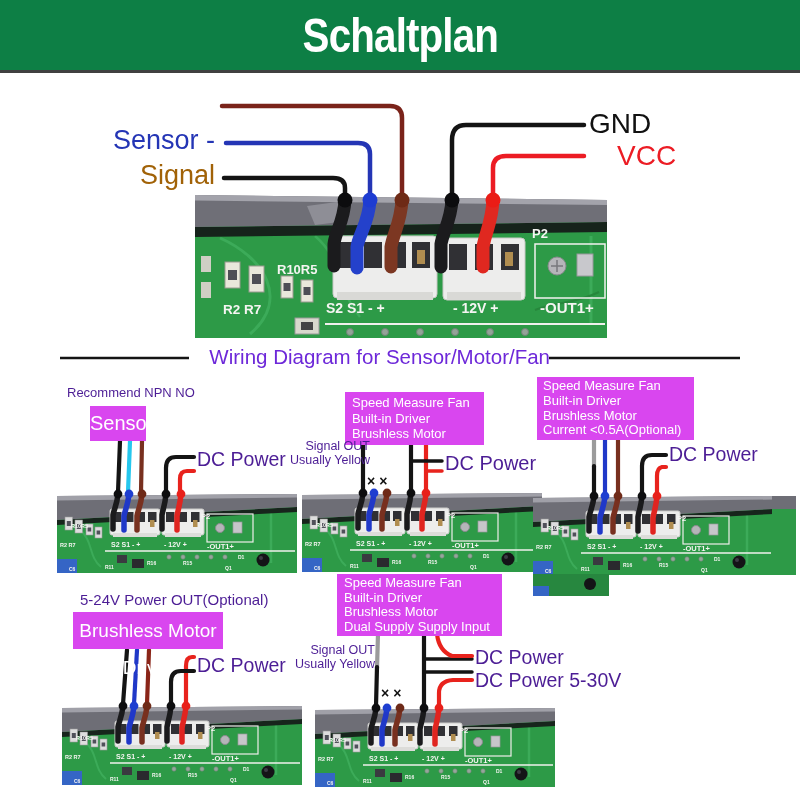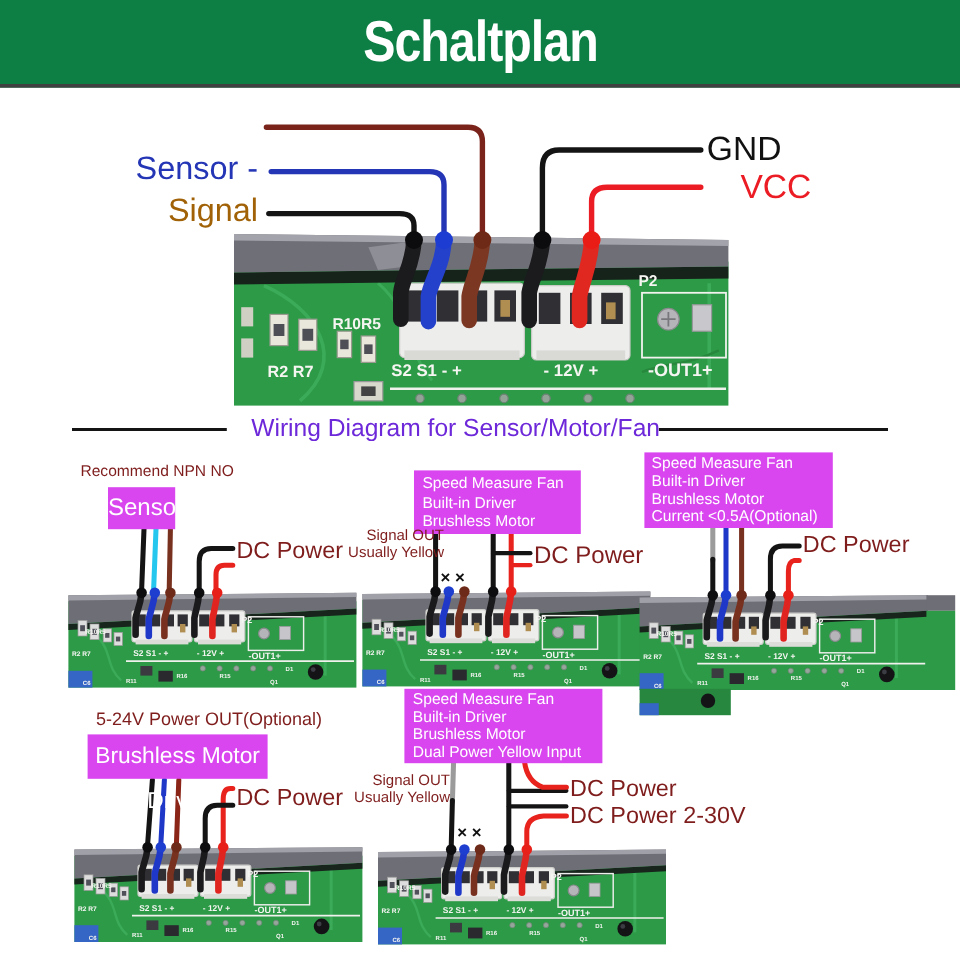--- a/index.html
+++ b/index.html
@@ -5,21 +5,21 @@
   html,body{margin:0;padding:0;background:#fff;}
   .page{position:relative;width:800px;height:800px;background:#ffffff;overflow:hidden;
         font-family:"Liberation Sans",sans-serif;}
   .banner{position:absolute;left:0;top:0;width:800px;height:70px;background:#0d7f45;
           border-bottom:3px solid #404040;display:flex;align-items:center;justify-content:center;z-index:3;}
   .banner-title{color:#ffffff;font-size:48px;font-weight:bold;letter-spacing:-1px;
           transform:scaleX(.84);white-space:nowrap;}
   .art{position:absolute;left:0;top:0;z-index:1;}
   .art text{font-family:"Liberation Sans",sans-serif;font-weight:bold;fill:#f5f5f2;}
   symbol{overflow:visible;}
-  .lbl{position:absolute;white-space:nowrap;color:#7f1d1d;z-index:2;line-height:1.1;}
+  .lbl{position:absolute;white-space:nowrap;color:#4c1d95;z-index:2;line-height:1.1;}
   .r{text-align:right;}
   .box{position:absolute;background:#d946ef;color:#ffffff;z-index:2;}
   .box .bl{white-space:nowrap;}
   .nc{position:absolute;color:#111;font-weight:bold;font-size:14px;letter-spacing:4px;z-index:2;}
   .divider-title{position:absolute;left:190px;top:345px;width:360px;text-align:right;
           font-size:20.5px;color:#6d28d9;z-index:2;white-space:nowrap;}
 </style>
 </head>
 <body>
 
@@ -304,21 +304,21 @@
   <div class="lbl" style="left:669px;top:444px;font-size:19.5px;">DC Power</div>
 
   <div class="lbl" style="left:80px;top:592px;font-size:15px;">5-24V Power OUT(Optional)</div>
   <div class="box" style="left:73px;top:612px;width:150px;height:37px;line-height:37px;font-size:19px;text-align:center;">Brushless Motor Driver</div>
   <div class="lbl" style="left:197px;top:655px;font-size:19.5px;">DC Power</div>
 
   <div class="box" style="left:337px;top:574px;width:158px;padding:2px 0 2px 7px;font-size:13px;line-height:14.5px;">
     <div class="bl">Speed Measure Fan</div>
     <div class="bl">Built-in Driver</div>
     <div class="bl">Brushless Motor</div>
-    <div class="bl">Dual Power Yellow Input</div>
+    <div class="bl">Dual Supply Supply Input</div>
   </div>
   <div class="lbl r" style="right:425px;top:644px;font-size:12.5px;">Signal OUT</div>
   <div class="lbl r" style="right:425px;top:658px;font-size:12.5px;">Usually Yellow</div>
   <div class="nc" style="left:381px;top:685px;">××</div>
   <div class="lbl" style="left:475px;top:647px;font-size:19.5px;">DC Power</div>
-  <div class="lbl" style="left:475px;top:670px;font-size:19.5px;">DC Power 2-30V</div>
+  <div class="lbl" style="left:475px;top:670px;font-size:19.5px;">DC Power 5-30V</div>
 
 </div>
 
 </body></html>

